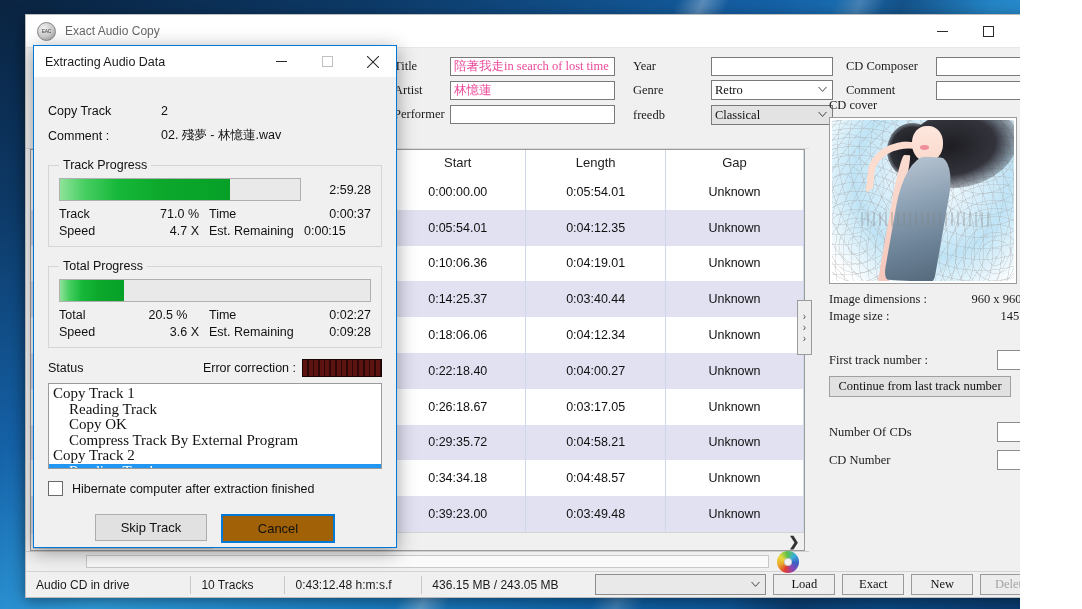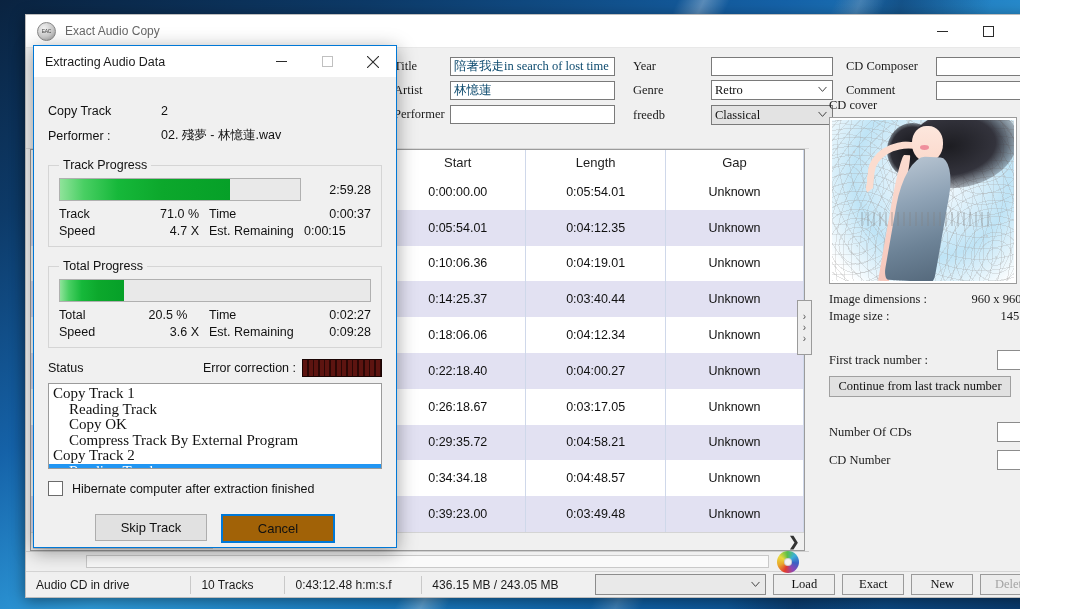--- a/index.html
+++ b/index.html
@@ -72,21 +72,21 @@
 
   #meta-area {
     height: 100px; min-height:100px;
     position:relative;
     border-bottom: 1px solid #d9d9d9;
   }
   .meta-row { position:absolute; display:flex; align-items:center; }
   .meta-label { font-size:12.5px; color:#1a1a1a; font-family:"Liberation Serif", serif; }
   .txtbox {
     border:1px solid #7a7a7a; background:#ffffff; height:19px;
-    font-size:12.5px; color:#0c4a6e; font-family:"Liberation Serif", serif;
+    font-size:12.5px; color:#ec4899; font-family:"Liberation Serif", serif;
     padding:0 3px; display:flex; align-items:center; box-sizing:border-box;
   }
   .cmbbox {
     border:1px solid #7a7a7a; background:#ffffff; height:20px;
     font-size:12.5px; color:#111; font-family:"Liberation Serif", serif;
     padding:0 3px; display:flex; align-items:center; box-sizing:border-box;
     position:relative; padding-right:20px;
   }
   .cmbbox.disabled { background:#e3e3e3; }
   .cmb-arrow {
@@ -650,21 +650,21 @@
       </div>
     </div>
 
     <div id="dlg-body">
 
       <div class="d-row" style="margin-top:14px;">
         <span class="d-label" style="width:113px;">Copy Track</span>
         <span class="d-label">2</span>
       </div>
       <div class="d-row" style="margin-top:9px;">
-        <span class="d-label" style="width:113px;">Performer :</span>
+        <span class="d-label" style="width:113px;">Comment :</span>
         <span class="d-label">02. 殘夢 - 林憶蓮.wav</span>
       </div>
 
       <fieldset class="grp" style="margin-top:14px;">
         <legend>Track Progress</legend>
         <div style="display:flex; align-items:center;">
           <div class="pbar-outer" style="flex:1;">
             <div class="pbar-fill" id="track-pbar-fill" style="width: 71%;"></div>
           </div>
           <span class="d-label" style="width:70px; text-align:right;">2:59.28</span>

